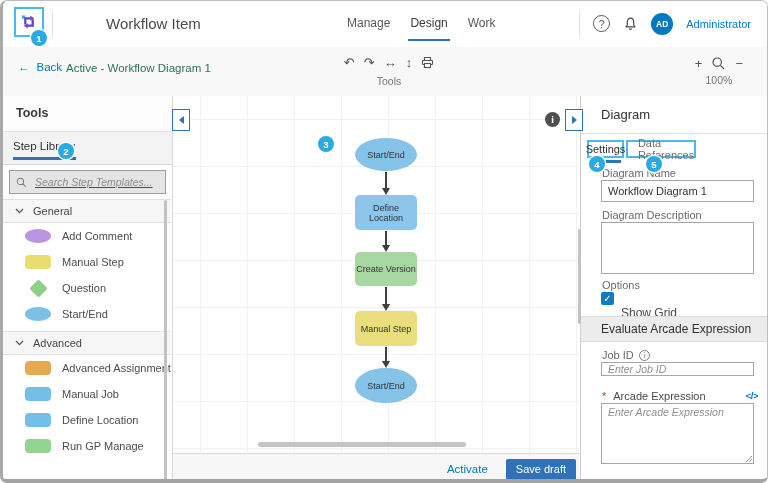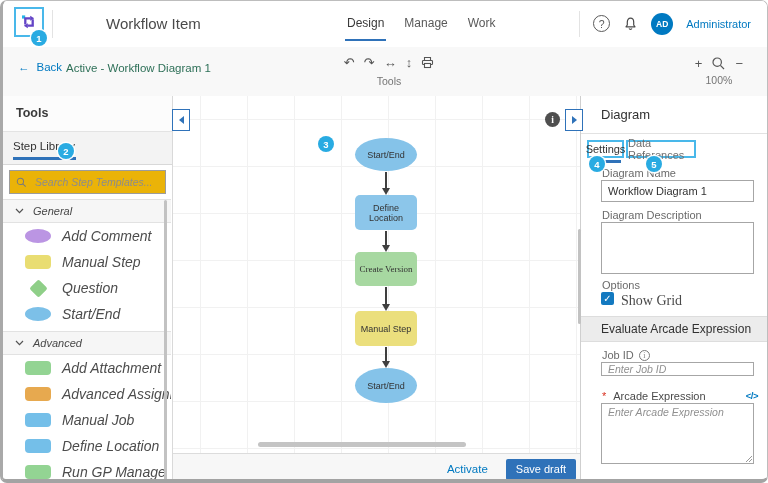--- a/index.html
+++ b/index.html
@@ -37,33 +37,33 @@
   .zoom-row span{cursor:pointer;}
   .zoom-lvl{margin-top:3px;font-size:10.5px;color:#757575;}
   
   .lpanel{position:absolute;left:0;top:95px;width:170px;bottom:0;background:#fff;border-right:1px solid #d9d9d9;box-sizing:border-box;}
   .lp-head{height:36px;line-height:35px;padding-left:13px;font-size:12.5px;font-weight:bold;color:#3a3a3a;
     background:#fcfcfc;border-bottom:1px solid #e3e3e3;box-sizing:border-box;}
   .lp-tab{position:relative;height:33px;background:#f3f3f3;border-bottom:1px solid #d8d8d8;box-sizing:border-box;cursor:pointer;}
   .lp-tab-label{position:absolute;left:10px;top:8px;font-size:11.5px;color:#323232;}
   .lp-tab-underline{position:absolute;left:10px;bottom:4px;width:63px;height:3px;background:#2f72b9;}
   .lp-search{height:34px;display:flex;align-items:center;justify-content:center;}
-  .search-box{width:157px;height:24px;border:1px solid #9c9c9c;background:#eab308;display:flex;align-items:center;
-    padding:0 6px;gap:6px;box-sizing:border-box;}
+  .search-box{width:157px;height:24px;border:1px solid #9c9c9c;background:#e5e5e5;display:flex;align-items:center;
+    padding:0 6px;gap:6px;box-sizing:border-box;text-decoration:underline;}
   .search-box input{border:none;outline:none;flex:1;min-width:0;font-size:10.5px;color:#555;font-family:inherit;background:transparent;}
   .search-box input::placeholder{font-style:italic;color:#8c8c8c;}
-  .lp-list{position:absolute;top:103px;left:0;right:1px;bottom:0;overflow:hidden;font-style:italic;}
+  .lp-list{position:absolute;top:103px;left:0;right:1px;bottom:0;overflow:hidden;}
   .sec-head{height:24px;background:#f6f6f6;border-top:1px solid #e2e2e2;border-bottom:1px solid #e2e2e2;
     display:flex;align-items:center;gap:9px;padding-left:12px;box-sizing:border-box;font-size:11px;color:#474747;cursor:pointer;}
   .step-item{height:26px;display:flex;align-items:center;padding-left:22px;gap:11px;box-sizing:border-box;cursor:pointer;}
   .shape{width:26px;height:14px;flex:none;}
   .shape.ellipse{border-radius:50%;}
   .shape.rect{border-radius:4px;}
   .shape.diamond{width:13px;height:13px;transform:rotate(45deg);border-radius:2px;margin:0 6.5px;}
-  .step-label{font-size:14px;color:#4c4c4c;white-space:nowrap;}
+  .step-label{font-size:11px;color:#4c4c4c;white-space:nowrap;}
   .lp-scroll{position:absolute;right:5px;top:104px;width:3px;height:288px;background:#c2c2c2;border-radius:2px;cursor:pointer;}
   
   .canvas{position:absolute;left:170px;top:95px;width:407px;height:357px;background:#fff;
     background-image:linear-gradient(to right,#f1f1f1 1px,transparent 1px),linear-gradient(to bottom,#f1f1f1 1px,transparent 1px);
     background-size:47px 47px;background-position:27px 23px;}
   .collapse-btn{position:absolute;width:18px;height:22px;background:#fff;border:1px solid #2f72b9;box-sizing:border-box;
     display:flex;align-items:center;justify-content:center;cursor:pointer;z-index:4;}
   .cb-left{left:-1px;top:13px;}
   .cb-right{left:392px;top:13px;}
   .tri-left{width:0;height:0;border-top:4px solid transparent;border-bottom:4px solid transparent;border-right:5px solid #2f72b9;}
@@ -87,32 +87,32 @@
   .save-btn{background:#2f72b9;color:#fff;font-size:11px;border:none;height:21px;padding:0 10px;border-radius:2px;
     font-family:inherit;cursor:pointer;}
   
   .rpanel{position:absolute;left:577px;top:95px;width:191px;bottom:0;background:#fff;border-left:1px solid #cfcfcf;box-sizing:border-box;}
   .rp-scroll{position:absolute;left:-3px;top:133px;width:3px;height:95px;background:#c2c2c2;border-radius:2px;z-index:5;cursor:pointer;}
   .rp-title{height:38px;line-height:37px;padding-left:20px;font-size:13px;color:#323232;border-bottom:1px solid #e2e2e2;box-sizing:border-box;}
   .rp-tabs{position:relative;height:34px;}
   .tab-box{position:absolute;top:6px;height:18px;border:2px solid #49b8ea;box-sizing:border-box;background:#fff;
     display:flex;align-items:center;justify-content:center;font-size:11px;cursor:pointer;z-index:2;}
   .tab-settings{left:6px;width:37px;color:#333;}
-  .tab-dataref{left:45px;width:70px;color:#6e6e6e;}
+  .tab-dataref{left:45px;width:70px;color:#6e6e6e;padding-left:10px;}
   .tab-underline{position:absolute;left:9px;top:26px;width:31px;height:2.5px;background:#2f72b9;}
   .rp-label{position:absolute;left:21px;font-size:11px;color:#6a6a6a;display:flex;align-items:center;gap:5px;}
   .rp-input{position:absolute;left:20px;width:153px;border:1px solid #a6a6a6;font-family:inherit;font-size:11px;
     color:#323232;padding:2px 6px;box-sizing:border-box;background:#fff;resize:none;outline:none;}
   .rp-input::placeholder{font-style:italic;color:#909090;font-size:10.5px;}
   .lbl-name{top:71px}.in-name{top:84px;height:22px}
   .lbl-desc{top:113px}.in-desc{top:126px;height:52px}
   .lbl-opts{top:183px}
   .cb{position:absolute;left:20px;top:196px;width:13px;height:13px;background:#1379c0;border-radius:2px;color:#fff;
     font-size:10px;line-height:13px;text-align:center;cursor:pointer;}
-  .cb-lbl{position:absolute;left:40px;top:197px;font-size:14px;color:#4a4a4a;font-family:Liberation Serif, serif;}
+  .cb-lbl{position:absolute;left:40px;top:210px;font-size:12px;color:#4a4a4a;}
   .rp-sec{position:absolute;left:0;right:0;top:220px;height:26px;background:#ececec;border-top:1px solid #ddd;
     border-bottom:1px solid #ddd;line-height:24px;padding-left:20px;font-size:12px;color:#323232;box-sizing:border-box;}
   .lbl-job{top:253px}.in-job{top:266px;height:14px}
   .lbl-arc{top:294px;color:#4a4a4a;}
   .req{color:#d83020;margin-right:2px;}
   .code-ic{position:absolute;right:13px;top:294px;color:#0079c1;font-size:9.5px;font-weight:bold;cursor:pointer;letter-spacing:-0.5px;}
   .in-arc{top:307px;height:61px}
   .resize{position:absolute;left:164px;top:359px;width:8px;height:8px;cursor:nwse-resize;}
   .info-sm{width:11px;height:11px;border:1px solid #7a7a7a;border-radius:50%;box-sizing:border-box;display:inline-flex;
     align-items:center;justify-content:center;font-size:7.5px;color:#7a7a7a;font-family:"Liberation Serif",serif;}
@@ -134,22 +134,22 @@
         <rect x="3" y="3.4" width="3.2" height="3.2" fill="#25b5e8"></rect>
         <path d="M13.7 7.2 V13.7 H8.6" fill="none" stroke="#6343c6" stroke-width="2.3"></path>
         <path d="M8.8 11.2 L4.8 13.7 L8.8 16.2 Z" fill="#6343c6"></path>
         <path d="M6.3 12.6 V6.3 H11.4" fill="none" stroke="#6343c6" stroke-width="2.3"></path>
         <path d="M11.2 3.8 L15.2 6.3 L11.2 8.8 Z" fill="#6343c6"></path>
       </svg>
     </div>
     <div class="hdr-div"></div>
     <div class="hdr-title">Workflow Item</div>
     <nav class="nav-tabs">
+      <div class="nav-tab">Manage</div>
       <div class="nav-tab active">Design</div>
-      <div class="nav-tab">Manage</div>
       <div class="nav-tab">Work</div>
     </nav>
     <div class="hdr-right">
       <div class="v-div"></div>
       <div class="help-btn">?</div>
       <svg width="15" height="16" viewBox="0 0 15 16" style="cursor:pointer">
         <path d="M7.5 2.2 C5.4 2.2 4.3 3.9 4.3 6.1 L4.3 9 L3 10.8 L12 10.8 L10.7 9 L10.7 6.1 C10.7 3.9 9.6 2.2 7.5 2.2 Z" fill="none" stroke="#4a4a4a" stroke-width="1.2" stroke-linejoin="round"></path>
         <path d="M6.1 12.4 a1.45 1.3 0 0 0 2.8 0" fill="none" stroke="#4a4a4a" stroke-width="1.1"></path>
       </svg>
       <div class="avatar">AD</div>
@@ -232,24 +232,20 @@
         <span class="shape ellipse" style="background-color: rgb(124, 192, 232);"></span>
         <span class="step-label">Start/End</span>
       </div>
       <div class="sec-head" style="margin-top:4px">
         <svg width="9" height="6" viewBox="0 0 9 6">
           <polyline points="1,1 4.5,4.6 8,1" fill="none" stroke="#555" stroke-width="1.2"></polyline>
         </svg>
         <span>Advanced</span>
       </div>
       <div class="step-item">
-        <span class="shape rect" style="background-color: rgb(147, 212, 147);"></span>
-        <span class="step-label">Add Attachment</span>
-      </div>
-      <div class="step-item">
         <span class="shape rect" style="background-color: rgb(231, 169, 79);"></span>
         <span class="step-label">Advanced Assignment</span>
       </div>
       <div class="step-item">
         <span class="shape rect" style="background-color: rgb(116, 191, 233);"></span>
         <span class="step-label">Manual Job</span>
       </div>
       <div class="step-item">
         <span class="shape rect" style="background-color: rgb(116, 191, 233);"></span>
         <span class="step-label">Define Location</span>
@@ -270,21 +266,21 @@
     <div class="collapse-btn cb-right">
       <span class="tri-right"></span>
     </div>
 
     <div class="node ellipse n1" style="background-color: rgb(133, 195, 233);">Start/End</div>
     <div class="flow-line l1"></div>
     <div class="arrow-head h1"></div>
     <div class="node rect n2" style="background-color: rgb(140, 198, 234);">Define Location</div>
     <div class="flow-line l2"></div>
     <div class="arrow-head h2"></div>
-    <div class="node rect n3" style="background-color: rgb(167, 216, 161); font-family: Liberation Serif, serif;">Create Version</div>
+    <div class="node rect n3" style="background-color: rgb(167, 216, 161);">Create Version</div>
     <div class="flow-line l3"></div>
     <div class="arrow-head h3"></div>
     <div class="node rect n4" style="background-color: rgb(235, 223, 125);">Manual Step</div>
     <div class="flow-line l4"></div>
     <div class="arrow-head h4"></div>
     <div class="node ellipse n5" style="background-color: rgb(133, 195, 233);">Start/End</div>
 
     <div class="h-scroll"></div>
     <span class="abadge b3">3</span>
   </div>

